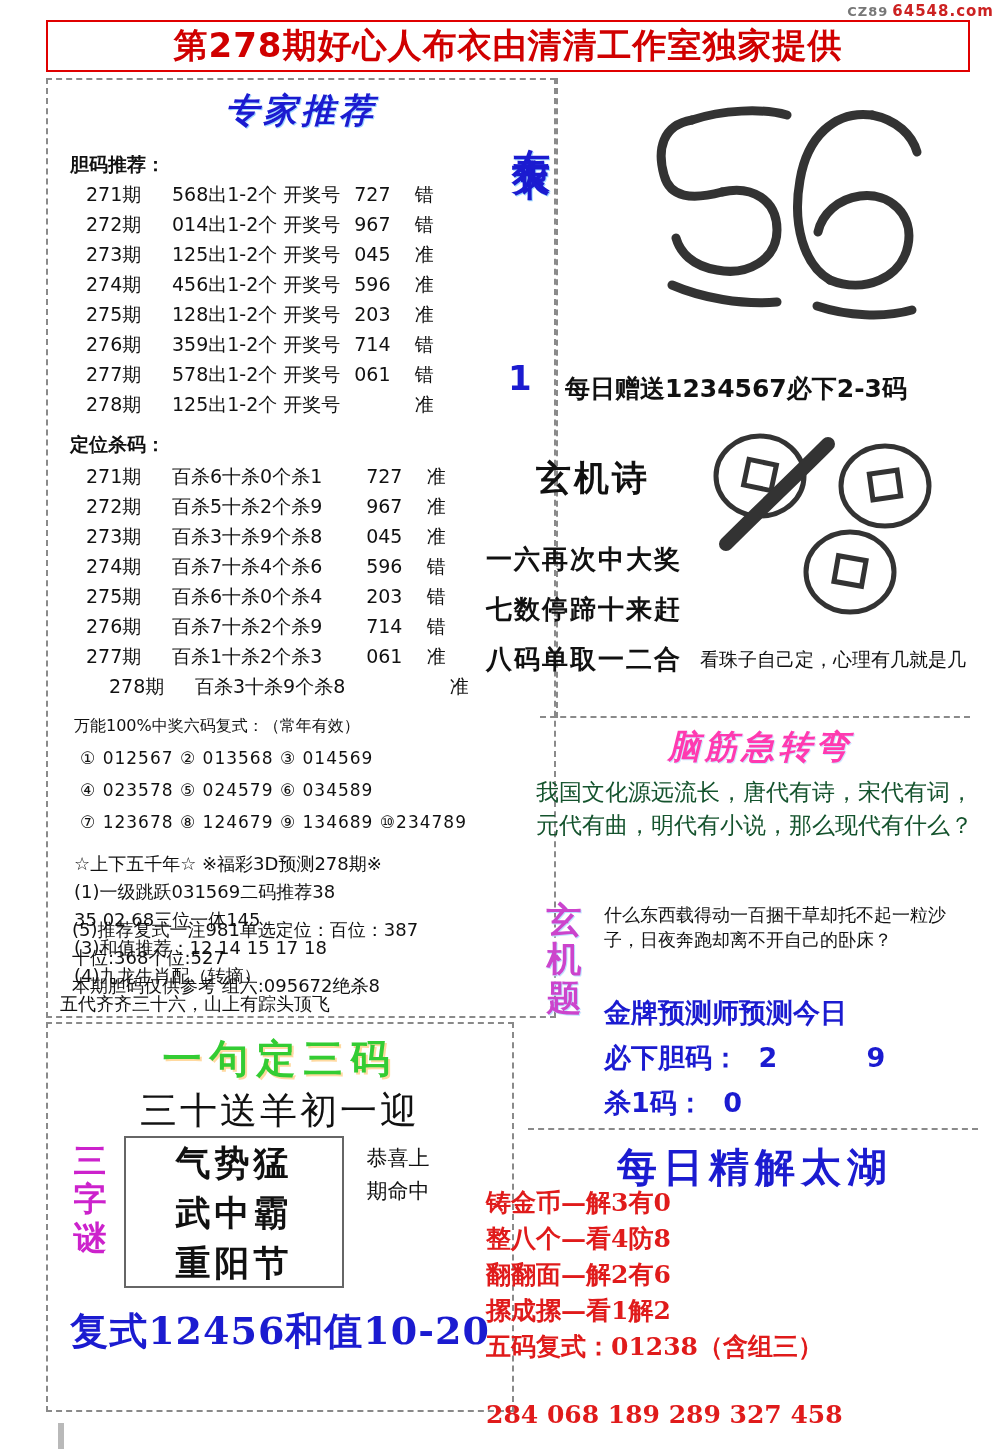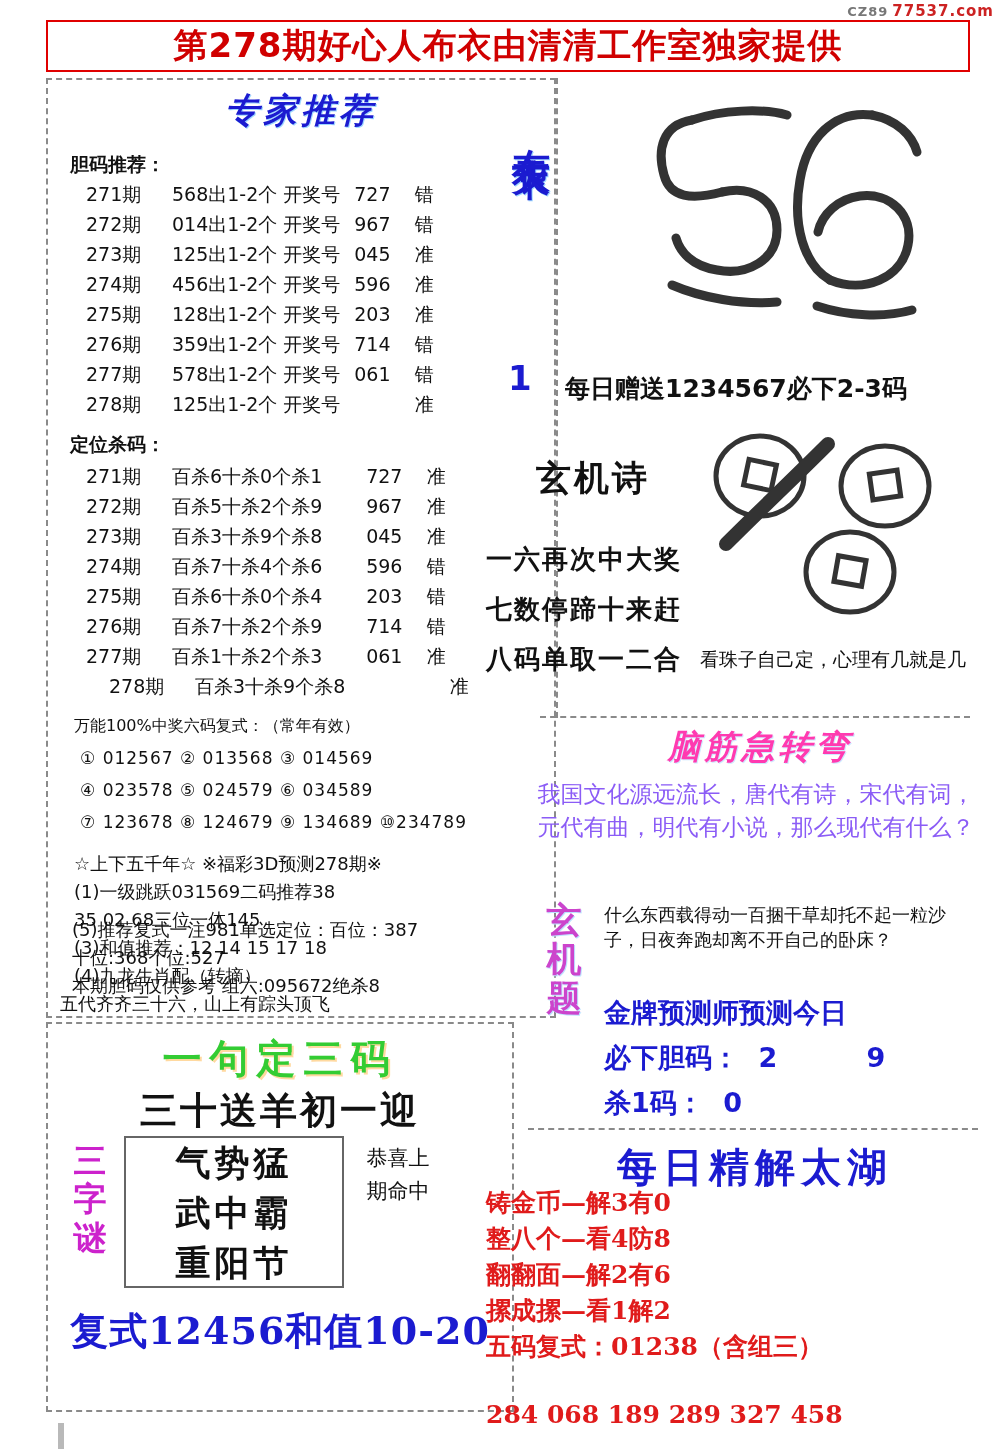--- a/index.html
+++ b/index.html
@@ -56,21 +56,21 @@
   
   #left-bottom{left:46px;top:1022px;width:468px;height:390px;}
   .yjd-title{
     position:absolute;left:0;top:8px;width:100%;text-align:center;
     font-size:39px;font-weight:bold;color:#33cc33;letter-spacing:8px;
     font-family:"DejaVu Serif","Liberation Serif",serif;
     text-shadow:2px 2px 0 #ffd9a0;
   }
   .sanshi{
     position:absolute;left:0;top:62px;width:100%;text-align:center;
-    font-size:37px;font-weight:bold;color:#111;letter-spacing:3px;
+    font-size:37px;font-weight:normal;color:#111;letter-spacing:3px;
     font-family:"DejaVu Serif","Liberation Serif",serif;
   }
   .szm{
     position:absolute;left:16px;top:118px;width:52px;
     font-size:33px;font-weight:bold;color:#cc22cc;line-height:1.16;
     text-align:center;
     font-family:"DejaVu Serif","Liberation Serif",serif;
   }
   .riddle-box{position:absolute;left:76px;top:112px;width:220px;height:152px;border:2px solid #666;box-sizing:border-box;}
   .riddle-box div{
@@ -104,21 +104,21 @@
   .poem{position:absolute;font-size:26px;font-weight:bold;color:#111;font-family:"DejaVu Serif","Liberation Serif",serif;letter-spacing:2px;white-space:nowrap;}
   .coin-note{position:absolute;left:700px;top:645px;width:270px;font-size:19px;color:#111;line-height:1.5;}
 
   .njzw{
     position:absolute;left:560px;top:725px;width:400px;text-align:center;
     font-size:33px;font-weight:bold;color:#ff3ab0;letter-spacing:4px;
     font-family:"DejaVu Serif","Liberation Serif",serif;
     font-style:italic;
     text-shadow:1px 1px 0 #cfe9ff;
   }
-  .njzw-body{position:absolute;left:536px;top:778px;width:440px;font-size:23px;color:#8b5cf6;line-height:1.45;font-family:Liberation Sans, sans-serif;text-align:center;}
+  .njzw-body{position:absolute;left:536px;top:778px;width:440px;font-size:23px;color:#14532d;line-height:1.45;font-family:Liberation Mono, monospace;}
 
   .xjt{
     position:absolute;left:536px;top:900px;width:56px;
     font-size:35px;font-weight:bold;color:#cc44cc;line-height:1.12;text-align:center;
     font-family:"DejaVu Serif","Liberation Serif",serif;
     text-shadow:1px 1px 0 #bde3ff;
   }
   .xjt-q{position:absolute;left:604px;top:902px;width:370px;font-size:18px;color:#111;line-height:1.4;}
   .xjt-a1{position:absolute;left:604px;top:995px;font-size:27px;font-weight:bold;color:#1b1bd0;white-space:nowrap;}
   .xjt-a2{position:absolute;left:604px;top:1040px;font-size:27px;font-weight:bold;color:#1b1bd0;white-space:nowrap;}
@@ -136,21 +136,21 @@
   .vr-dash{position:absolute;border-left:2px dashed #8a8a8a;}
 
   .footmark{position:absolute;left:58px;bottom:4px;width:6px;height:26px;background:#b9b9b9;}
 </style>
 </head>
 <body>
 
 <div class="page">
 
   <div class="watermark">
-    <span class="cz">CZ89</span><span>77537.com</span>
+    <span class="cz">CZ89</span><span>64548.com</span>
   </div>
 
   <div class="banner">
     <span>第278期好心人布衣由清清工作室独家提供</span>
   </div>
 
   <div class="dbox" id="left-col">
     <div class="zjtj-title">专家推荐</div>
 
     <div class="sec-label" style="left:22px;top:72px;">胆码推荐：</div>

